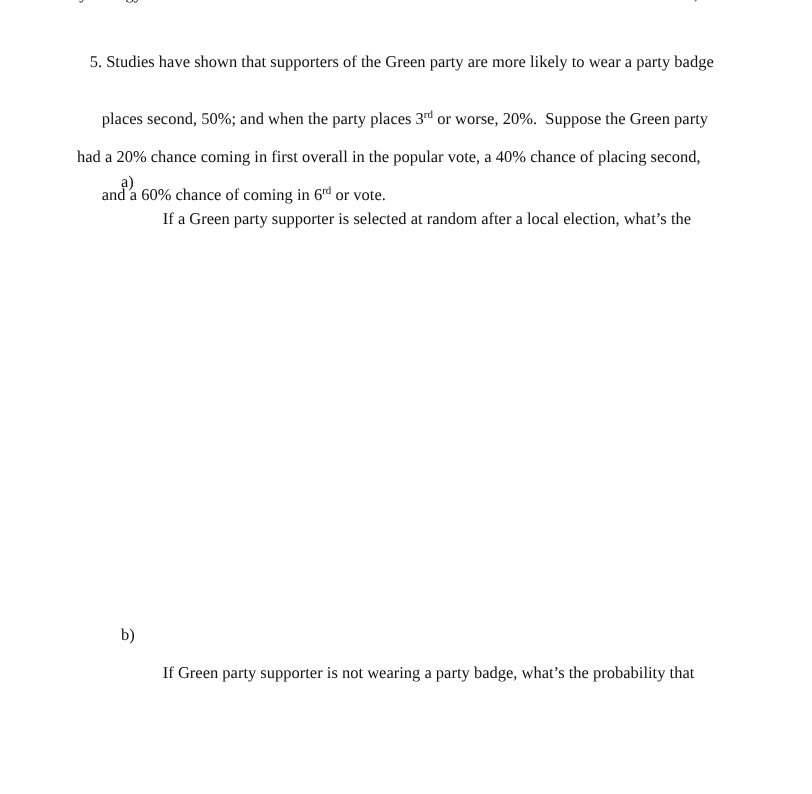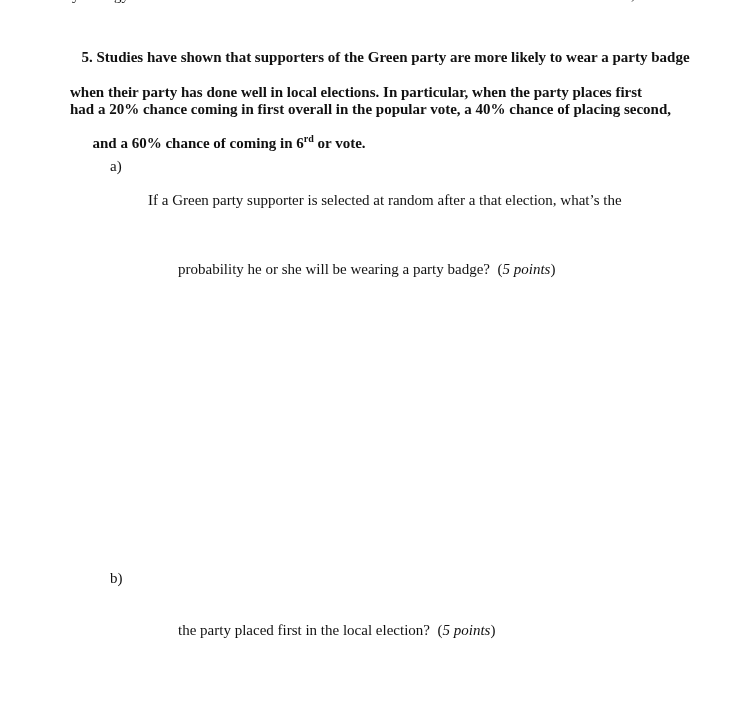--- a/index.html
+++ b/index.html
@@ -38,21 +38,20 @@
   .frag-2 { left: 114px; }
   .frag-3 { left: 631px; }
 
   
   .problem {
     position: absolute;
     left: 59px;
     top: 32px;
     width: 640px;
     line-height: 17.2px;
-    font-weight: bold;
   }
   .pline { white-space: pre; }
   .problem .cont { margin-left: 11px; }
   .pnum {
     display: inline-block;
     width: 15px;
     white-space: pre;
   }
 
   sup.ord {
@@ -88,39 +87,36 @@
   <div class="top-clip">
     <span class="frag frag-1">y</span>
     <span class="frag frag-2">gy</span>
     <span class="frag frag-3">,</span>
   </div>
 
   <div class="problem">
     <div class="pline first">
       <span class="pnum">5.</span><span>Studies have shown that supporters of the Green party are more likely to wear a party badge</span>
     </div>
-    <div class="pline cont">when their party has done well in local elections. In particular, when the party places first</div>
+    <div class="pline cont">
+      <span>places second, 50%; and when the party places 3</span><sup class="ord">rd</sup><span> or worse, 20%.  Suppose the Green party</span>
+    </div>
     <div class="pline cont">had a 20% chance coming in first overall in the popular vote, a 40% chance of placing second,</div>
     <div class="pline cont">
       <span>and a 60% chance of coming in 6</span><sup class="ord">rd</sup><span> or vote.</span>
     </div>
   </div>
 
   <div class="part part-a">
     <span class="part-label">a)</span>
     <div class="part-text">
-      <div class="pline">If a Green party supporter is selected at random after a that election, what’s the</div>
-      <div class="pline">
-        <span>probability he or she will be wearing a party badge?  (</span><span class="pts">5 points</span><span>)</span>
-      </div>
+      <div class="pline">If a Green party supporter is selected at random after a local election, what’s the</div>
     </div>
   </div>
 
   <div class="part part-b">
     <span class="part-label">b)</span>
     <div class="part-text">
-      <div class="pline">
-        <span>the party placed first in the local election?  (</span><span class="pts">5 points</span><span>)</span>
-      </div>
+      <div class="pline">If Green party supporter is not wearing a party badge, what’s the probability that</div>
     </div>
   </div>
 
 </div>
 
 </body></html>

